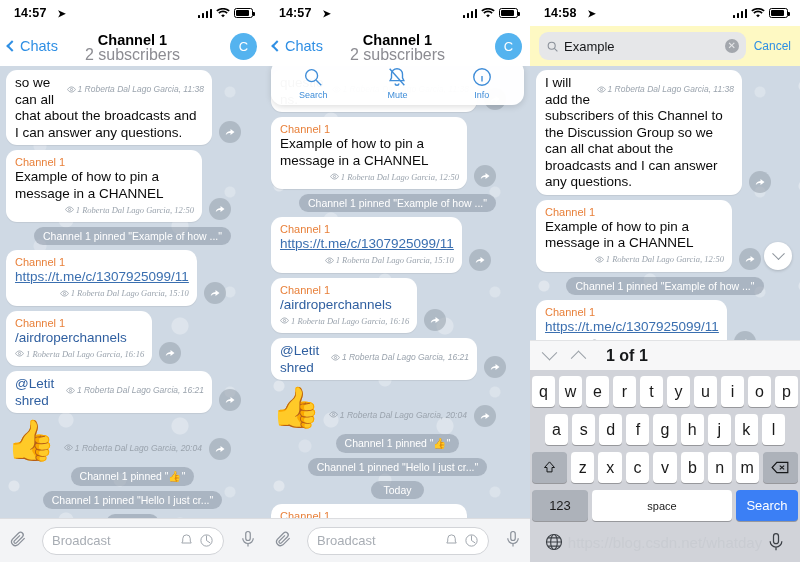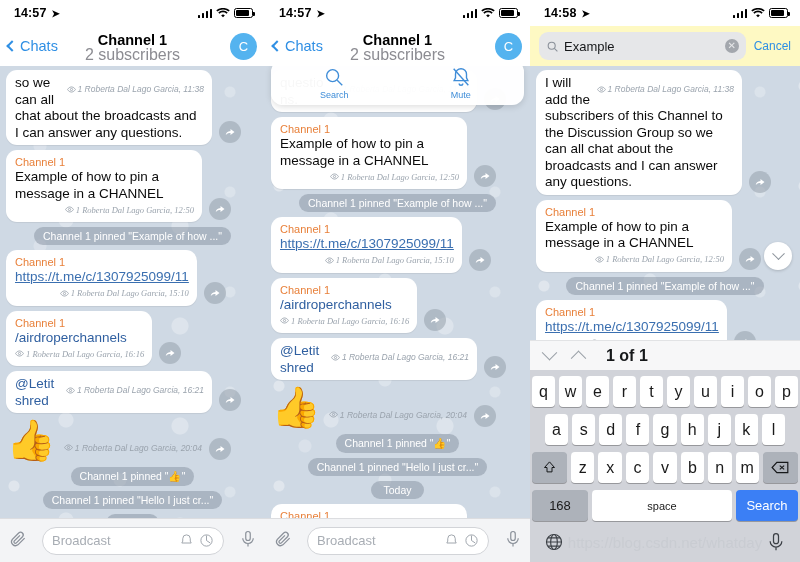--- a/index.html
+++ b/index.html
@@ -15,21 +15,21 @@
   .p2 { width:265px; }
   .p3 { width:270px; }
 
   
   .statusbar {
     height:26px; display:flex; align-items:center;
     justify-content:space-between; padding:0 12px 0 14px;
     background:#ffffff; position:relative; z-index:30;
   }
   .sb-time { font-size:12.5px; font-weight:bold; color:#000; letter-spacing:.1px;
-             display:flex; align-items:center; gap:5px;}
+             display:flex; align-items:center; gap:11px;}
   .sb-loc { font-size:10px; }
   .sb-right { display:flex; align-items:center; gap:4px; }
   .bars { display:flex; align-items:flex-end; gap:1.5px; height:9px; }
   .bars i { width:2.5px; background:#000; border-radius:.5px; display:block; }
   .bars i:nth-child(1){height:3px}.bars i:nth-child(2){height:5px}
   .bars i:nth-child(3){height:7px}.bars i:nth-child(4){height:9px}
   .batt { width:19px; height:9.5px; border:1.2px solid #000; border-radius:2.5px;
           position:relative; padding:1px; }
   .batt::after{content:"";position:absolute;right:-3px;top:3px;width:1.6px;height:3.5px;
                background:#000;border-radius:0 1px 1px 0;}
@@ -555,20 +555,27 @@
           </svg>
         <span class="ctxlabel">Search</span>
       </div>
       <div class="ctxitem">
         <svg viewBox="0 0 24 24" fill="none" stroke="#3f8dd8" stroke-width="1.5">
             <path d="M12 3a6 6 0 0 0-6 6v4l-1.5 3h15L18 13V9a6 6 0 0 0-6-6z"></path>
             <path d="M10 19a2 2 0 0 0 4 0"></path>
             <path d="M4 3l16 18"></path>
           </svg>
         <span class="ctxlabel">Mute</span>
+      </div>
+      <div class="ctxitem">
+        <svg viewBox="0 0 24 24" fill="none" stroke="#3f8dd8" stroke-width="1.5">
+            <circle cx="12" cy="12" r="9"></circle>
+            <path d="M12 11v6M12 7.6v.1"></path>
+          </svg>
+        <span class="ctxlabel">Info</span>
       </div>
     </div>
 
     <div class="inputbar">
       <span class="clip">
         <svg viewBox="0 0 24 24" fill="none" stroke="#8a9099" stroke-width="1.6">
             <path d="M21 11.5 12.5 20a5 5 0 0 1-7-7l8-8a3.4 3.4 0 0 1 4.8 4.8l-8 8a1.8 1.8 0 0 1-2.5-2.5l7.3-7.3"></path>
           </svg>
       </span>
       <div class="field">
@@ -741,21 +748,21 @@
             <div class="key">m</div>
           </span>
         <div class="key fn">
           <svg viewBox="0 0 26 20" fill="none" stroke="#16181a" stroke-width="1.6">
               <path d="M8 3h15v14H8L1.5 10z"></path>
               <path d="M12 7.5l6 5M18 7.5l-6 5"></path>
             </svg>
         </div>
       </div>
       <div class="krow r4">
-        <div class="key fn num">168</div>
+        <div class="key fn num">123</div>
         <div class="key space">space</div>
         <div class="key search">Search</div>
       </div>
       <div class="kbottom">
         <span>
           <svg viewBox="0 0 24 24" fill="none" stroke="#3c4046" stroke-width="1.4">
               <circle cx="12" cy="12" r="9"></circle>
               <ellipse cx="12" cy="12" rx="4" ry="9"></ellipse>
               <path d="M3 12h18M4.5 7h15M4.5 17h15"></path>
             </svg>

